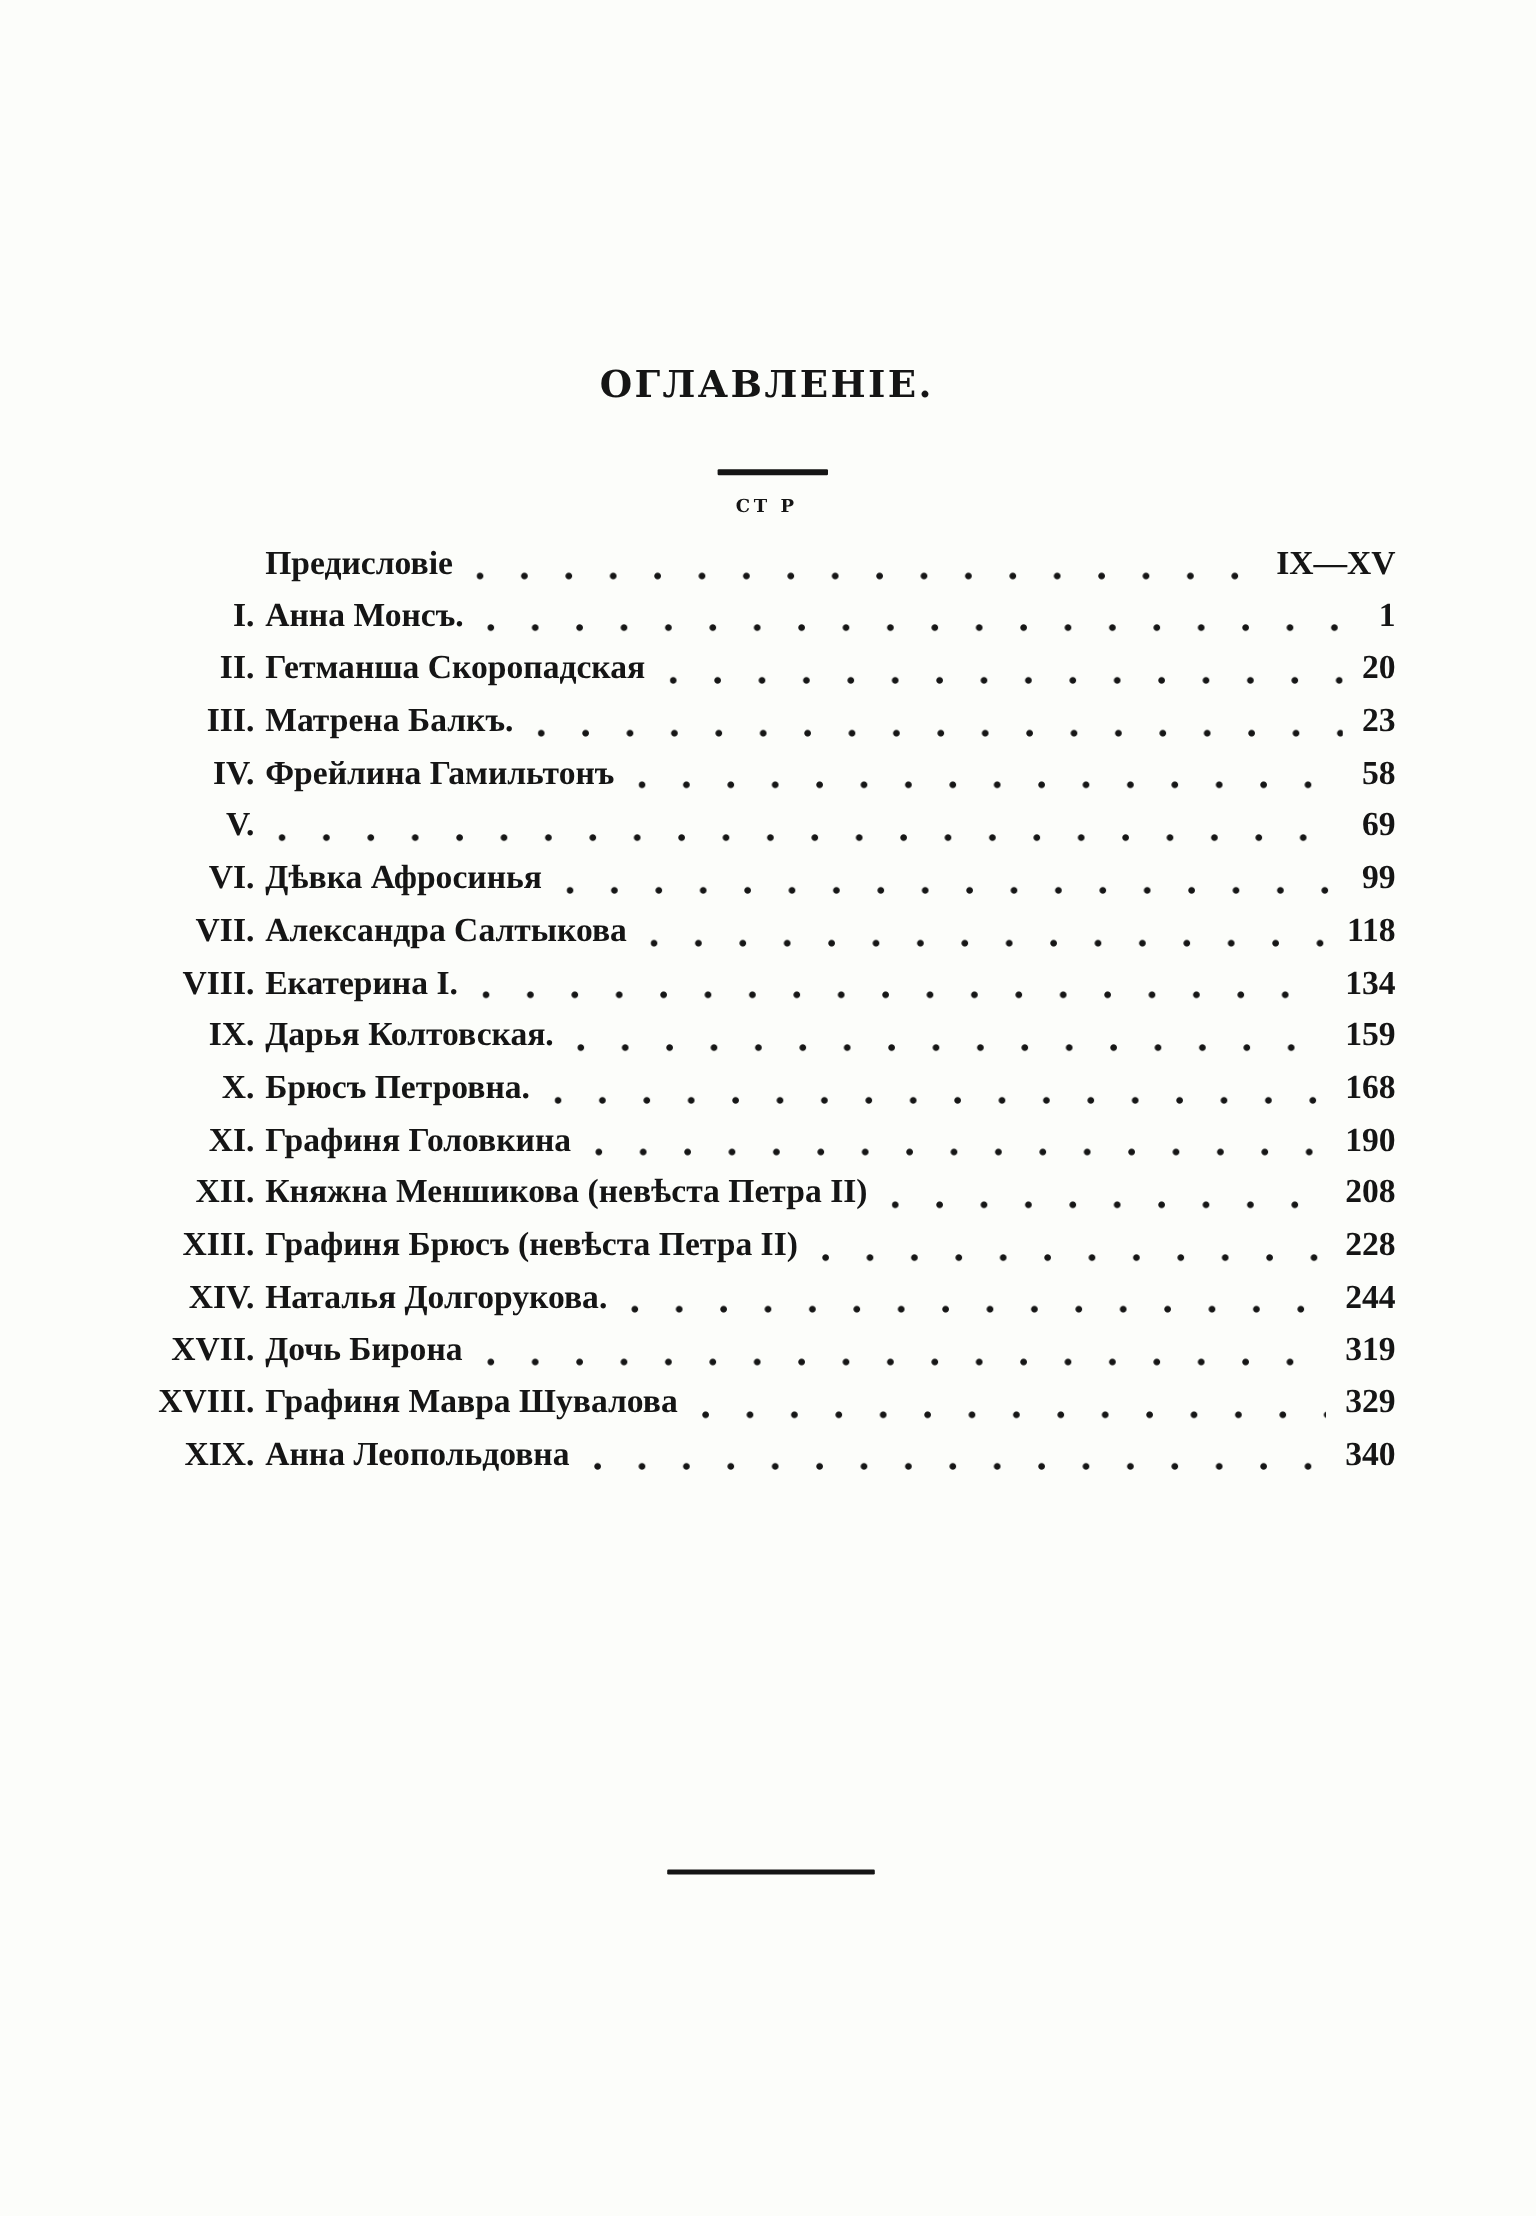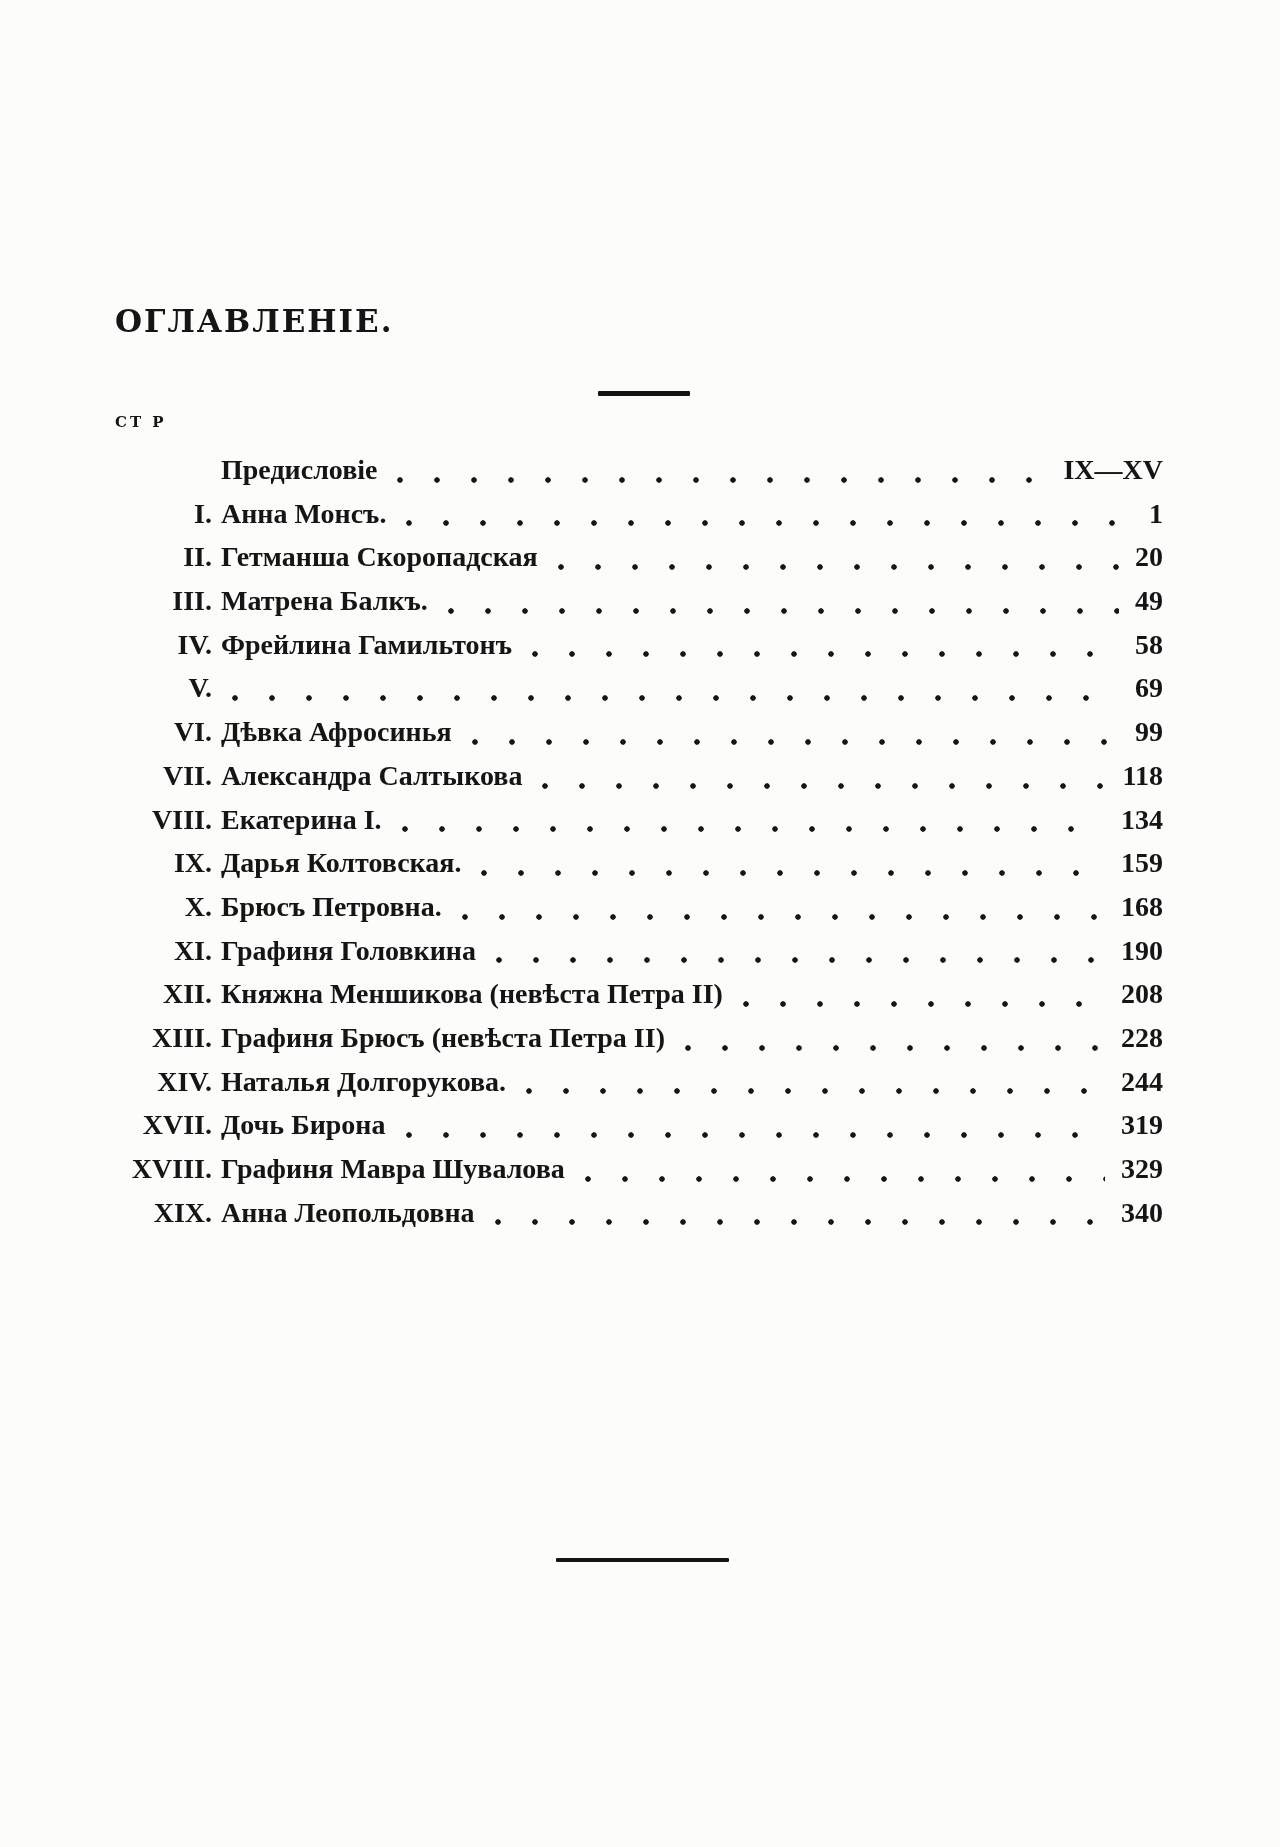--- a/index.html
+++ b/index.html
@@ -10,36 +10,36 @@
     color: #151515;
     position: relative;
     overflow: hidden;
   }
   .page {
     position: absolute; inset: 0;
   }
   .title {
     position: absolute;
     top: 306px; left: 115px; width: 1048px;
-    text-align: left;
+    text-align: center;
     font-size: 31px; font-weight: bold;
     letter-spacing: 2px;
     line-height: 1;
   }
   .title-rule {
     position: absolute;
     top: 391px; left: 598px;
     width: 92px; height: 5px;
     background: #151515;
     border-radius: 1px;
   }
   .col-header {
     position: absolute;
     top: 413px; left: 115px; width: 1048px;
-    text-align: left;
+    text-align: center;
     font-size: 15px; font-weight: bold;
     letter-spacing: 3px;
     line-height: 1.2;
   }
   .toc {
     position: absolute;
     top: 448px; left: 115px; width: 1048px;
   }
   .row {
     display: flex;
@@ -114,21 +114,21 @@
         <span class="num">II.</span>
         <span class="name">Гетманша Скоропадская</span>
         <span class="leader"></span>
         <span class="pagenum">20</span>
       </div>
 
       <div class="row">
         <span class="num">III.</span>
         <span class="name">Матрена Балкъ.</span>
         <span class="leader"></span>
-        <span class="pagenum">49</span>
+        <span class="pagenum">23</span>
       </div>
 
       <div class="row">
         <span class="num">IV.</span>
         <span class="name">Фрейлина Гамильтонъ</span>
         <span class="leader"></span>
         <span class="pagenum">58</span>
       </div>
 
       <div class="row">

